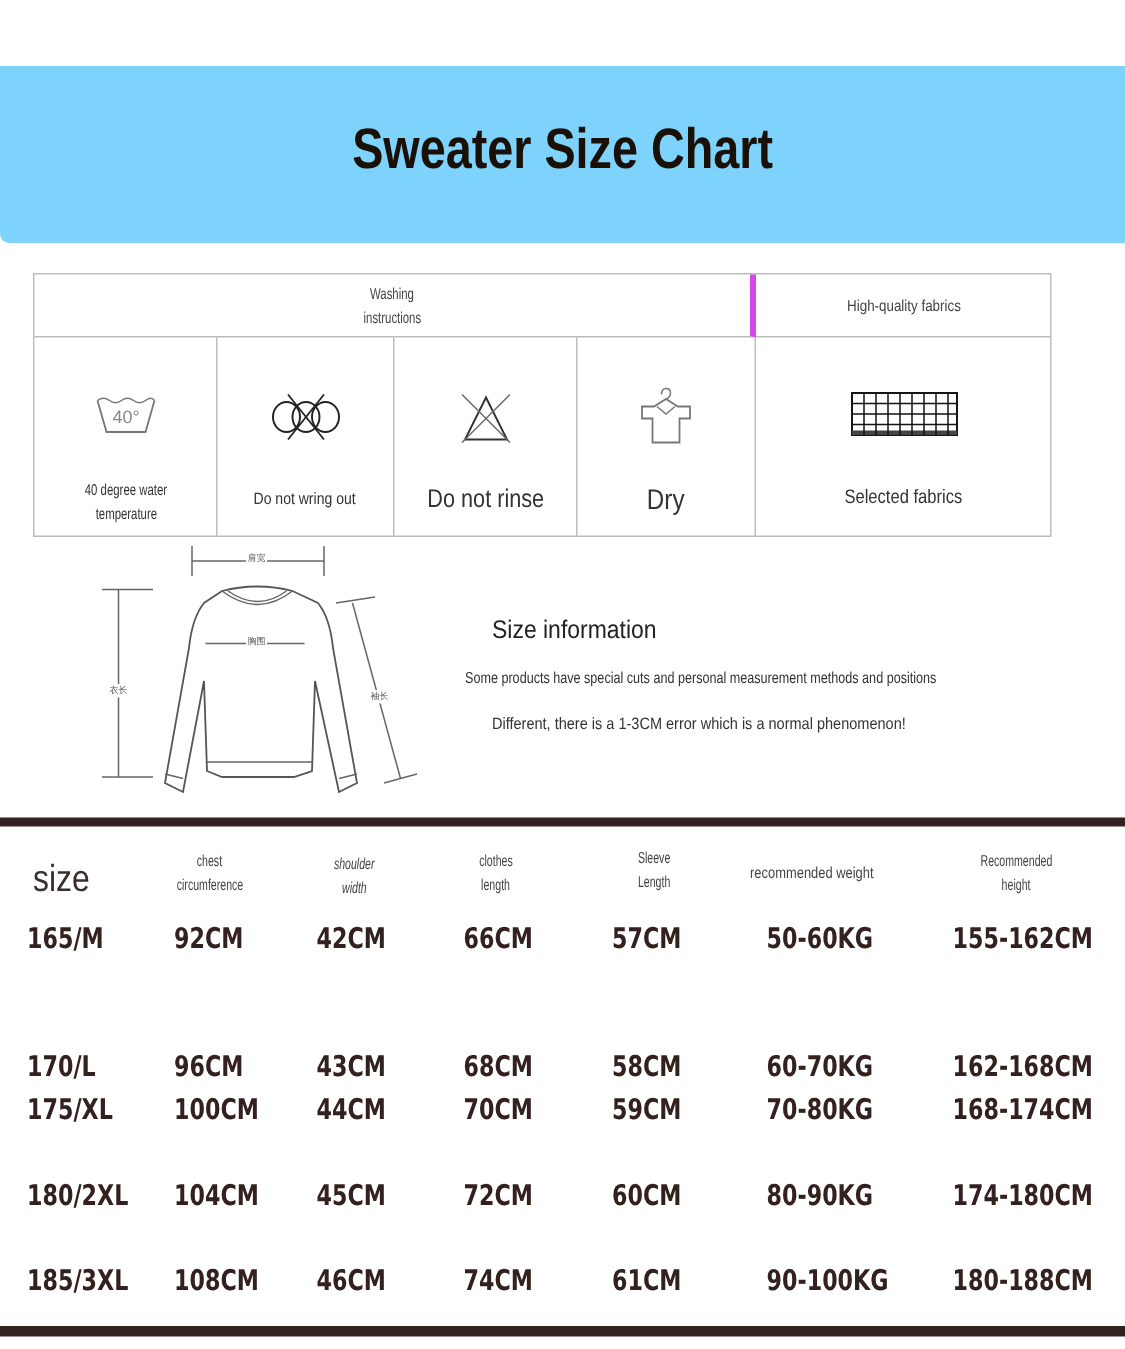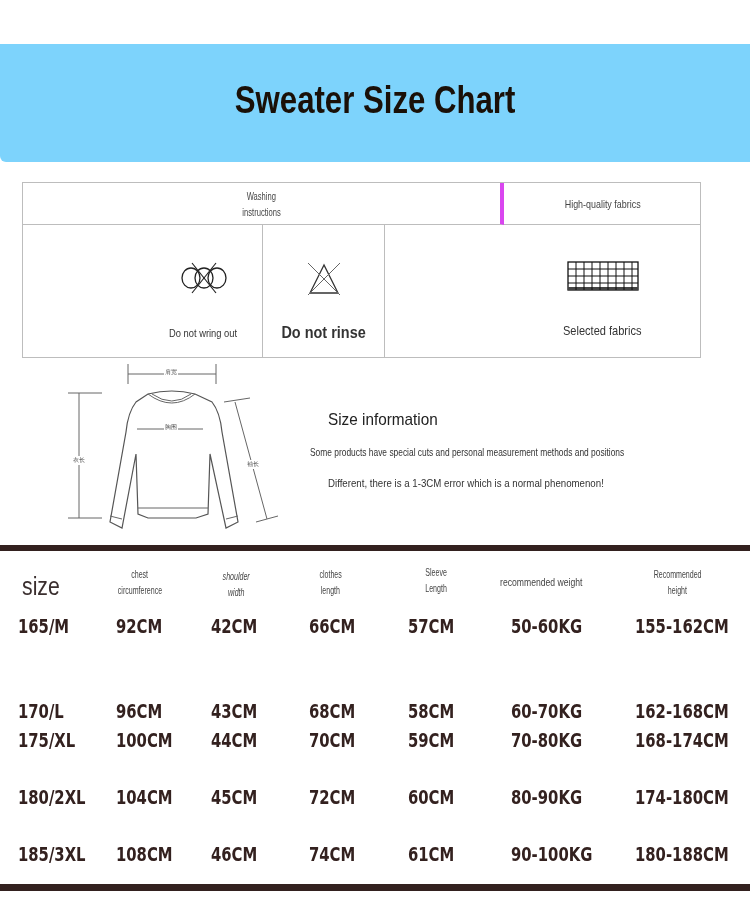--- a/index.html
+++ b/index.html
@@ -28,21 +28,21 @@
   .wash .hdr1 { left: 0; width: 481px; border-right: 4px solid #d946ef; }
   .wash .hdr2 { left: 481px; width: 197px; }
   .wash .hdr span { display: inline-block; transform: scaleX(0.85); }
   .cell { position: absolute; top: 42px; height: 133px; border-right: 1px solid #bdbdbd; }
   .cell:last-child { border-right: none; }
   .cell .ic { position: absolute; left: 0; right: 0; top: 30px; display: flex; justify-content: center; }
   .cell .lbl { position: absolute; left: 0; right: 0; text-align: center; color: #333; }
   .cell .lbl span { display: inline-block; transform: scaleX(0.85); }
   .c1 { left: 0; width: 122px; }
   .c2 { left: 122px; width: 118px; }
-  .c3 { left: 240px; width: 122px; font-weight: bold; }
+  .c3 { left: 240px; width: 122px; }
   .c4 { left: 362px; width: 119px; }
   .c5 { left: 481px; width: 197px; border-right: none; }
 
   
   .diagram { position: absolute; left: 60px; top: 362px; width: 240px; height: 176px; }
   .diagram .cn { position: absolute; font-size: 6px; color: #555; background: #fff; padding: 0 1px; }
 
   .info-title { position: absolute; left: 328px; top: 410px; font-size: 17px; color: #222; transform-origin: left; transform: scaleX(0.9); }
   .info-1 { position: absolute; left: 310px; top: 446px; font-size: 10.5px; color: #333; white-space: nowrap; transform-origin: left; transform: scaleX(0.8); }
   .info-2 { position: absolute; left: 328px; top: 477px; font-size: 11px; color: #333; white-space: nowrap; transform-origin: left; transform: scaleX(0.88); }
@@ -67,20 +67,32 @@
 </div>
 
 <div class="wash">
   <div class="hdr hdr1">
     <span><span>Washing</span><br><span>instructions</span></span>
   </div>
   <div class="hdr hdr2">
     <span>High-quality fabrics</span>
   </div>
 
+  <div class="cell c1">
+    <div class="ic" style="top:36px">
+      <svg width="42" height="30" viewBox="0 0 42 30">
+        <path d="M2 6 Q6 3 10 6 Q14 9 18 6 Q22 3 26 6 Q30 9 34 6 Q38 3 40 6" fill="none" stroke="#777" stroke-width="1"></path>
+        <path d="M2 6 L8 27 L34 27 L40 6" fill="none" stroke="#777" stroke-width="1.2"></path>
+        <text x="21" y="21" text-anchor="middle" font-size="12" fill="#888" font-family="Liberation Sans, sans-serif">40°</text>
+      </svg>
+    </div>
+    <div class="lbl" style="top:94px; font-size:10.5px; line-height:16px;">
+      <span><span>40 degree water</span><br><span>temperature</span></span>
+    </div>
+  </div>
 
   <div class="cell c2">
     <div class="ic" style="top:36px">
       <svg width="50" height="34" viewBox="0 0 50 34">
         <ellipse cx="12" cy="17" rx="9" ry="10" fill="none" stroke="#222" stroke-width="1.3"></ellipse>
         <ellipse cx="25" cy="17" rx="9" ry="10" fill="none" stroke="#222" stroke-width="1.3"></ellipse>
         <ellipse cx="38" cy="17" rx="9" ry="10" fill="none" stroke="#222" stroke-width="1.3"></ellipse>
         <line x1="13" y1="2" x2="37" y2="32" stroke="#222" stroke-width="1.2"></line>
         <line x1="37" y1="2" x2="13" y2="32" stroke="#222" stroke-width="1.2"></line>
       </svg>
@@ -96,20 +108,32 @@
         <path d="M20 4 L6 32 L34 32 Z" fill="none" stroke="#333" stroke-width="1.3"></path>
         <line x1="4" y1="2" x2="36" y2="34" stroke="#666" stroke-width="1"></line>
         <line x1="36" y1="2" x2="4" y2="34" stroke="#666" stroke-width="1"></line>
       </svg>
     </div>
     <div class="lbl" style="top:98px; font-size:17px;">
       <span>Do not rinse</span>
     </div>
   </div>
 
+  <div class="cell c4">
+    <div class="ic" style="top:32px">
+      <svg width="40" height="42" viewBox="0 0 40 42">
+        <path d="M17 6 Q17 2 20 2 Q23 2 23 5 Q23 8 20 9" fill="none" stroke="#777" stroke-width="1"></path>
+        <path d="M20 9 L12 14 L4 14 L4 22 L11 22 L11 38 L29 38 L29 22 L36 22 L36 14 L28 14 Z" fill="none" stroke="#777" stroke-width="1.2"></path>
+        <path d="M14 14 L20 19 L26 14" fill="none" stroke="#777" stroke-width="1"></path>
+      </svg>
+    </div>
+    <div class="lbl" style="top:98px; font-size:19px;">
+      <span>Dry</span>
+    </div>
+  </div>
 
   <div class="cell c5">
     <div class="ic" style="top:36px">
       <svg width="72" height="30" viewBox="0 0 72 30">
         <rect x="1" y="1" width="70" height="28" fill="none" stroke="#111" stroke-width="1.3"></rect>
         <line x1="1" y1="8" x2="71" y2="8" stroke="#111"></line>
         <line x1="1" y1="15" x2="71" y2="15" stroke="#111"></line>
         <line x1="1" y1="22" x2="71" y2="22" stroke="#111"></line>
         <rect x="1" y="26" width="70" height="3" fill="#444"></rect>
         <line x1="9" y1="1" x2="9" y2="29" stroke="#111"></line>

